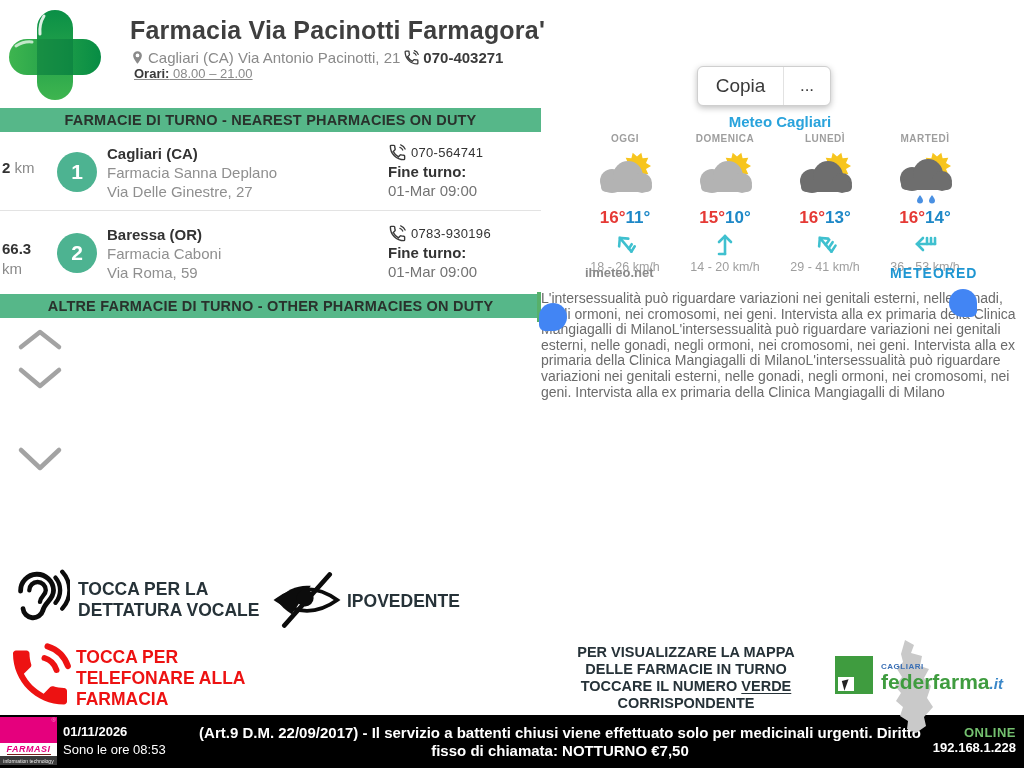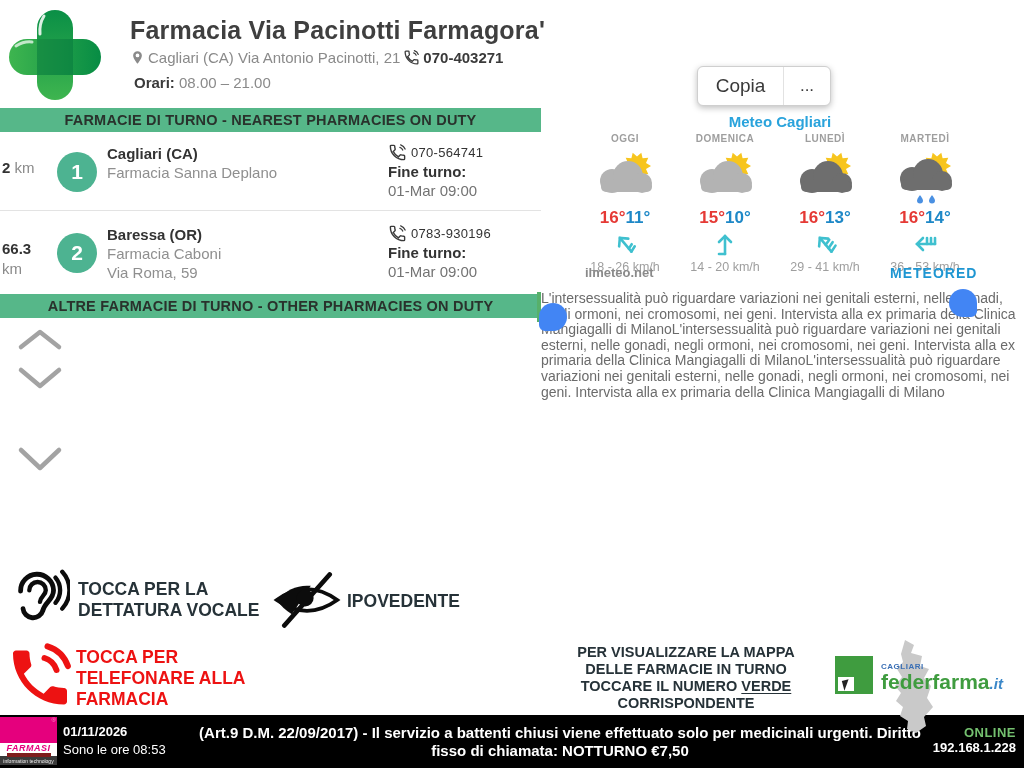--- a/index.html
+++ b/index.html
@@ -6,21 +6,21 @@
   html,body { width:1024px; height:768px; background:#fff; overflow:hidden; }
   body { font-family:"Liberation Sans","DejaVu Sans",sans-serif; color:#3c3c3c; }
   .screen { position:relative; width:1024px; height:768px; background:#fff; }
 
   
   .logo-cross { position:absolute; left:4px; top:4px; width:100px; height:100px; }
   .hdr-block { position:absolute; left:130px; top:16px; width:420px; }
   .hdr-title { font-size:25px; font-weight:600; color:#3f3f3f; letter-spacing:.2px; }
   .hdr-addr { margin-top:4px; font-size:15px; color:#8a8a8a; display:flex; align-items:center; gap:3px; }
   .hdr-phone { font-weight:700; color:#3a3a3a; display:inline-flex; align-items:center; gap:3px; }
-  .hdr-hours { margin-top:8px; font-size:15px; color:#8a8a8a; padding-left:4px; }
+  .hdr-hours { margin-top:0; font-size:13px; color:#8a8a8a; padding-left:4px;text-decoration:underline; }
   .hdr-hours b { color:#3a3a3a; }
 
   
   .banner { position:absolute; left:0; width:541px; height:24px; background:#56b789;
             display:flex; align-items:center; justify-content:center;
             font-size:14.5px; font-weight:700; color:#29322c; letter-spacing:.2px; }
   .banner1 { top:108px; } .banner2 { top:294px; }
 
   .ph-row { position:absolute; left:0; width:541px; height:77px; }
   .row1 { top:134px; border-bottom:1px solid #e3e3e3; } .row2 { top:215px; }
@@ -98,21 +98,21 @@
   .ff-name { font-size:21px; font-weight:800; color:#3f9c3f; }
   .ff-tld { font-size:15px; font-weight:700; font-style:italic; color:#3a87c8; }
 
   
   .footer { position:absolute; left:0; top:715px; width:1024px; height:53px; background:#000; z-index:2; }
   .farmasi { position:absolute; left:0; top:2px; width:57px; height:49px; }
   .farmasi .blk { width:57px; height:26px; background:#e5007d; position:relative; }
   .farmasi .blk .reg { position:absolute; right:1px; top:0; font-size:6px; color:#ff9ad0; }
   .farmasi .band { width:57px; height:13px; background:#fff; display:flex; align-items:center; justify-content:center; }
   .farmasi .band span { font-size:9px; font-weight:800; color:#e5007d; letter-spacing:.5px;
-                        border-bottom:4px solid #7f1d1d; font-style:italic; }
+                        border-bottom:1px solid #7f1d1d; font-style:italic; }
   .farmasi .strip { width:57px; height:9px; background:#3a3a3a; color:#eee; font-size:5px;
                     display:flex; align-items:center; justify-content:center; }
   .ft-date { position:absolute; left:63px; top:9px; font-size:13px; font-weight:700; color:#fff; }
   .ft-time { position:absolute; left:63px; top:27px; font-size:13px; color:#fff; }
   .ft-notice { position:absolute; left:160px; top:9px; width:800px; text-align:center;
                font-size:15px; font-weight:700; color:#fff; line-height:18px; }
   .ft-status { position:absolute; right:8px; top:10px; text-align:right; }
   .ft-online { font-size:13px; font-weight:700; color:#74c06f; letter-spacing:.5px; }
   .ft-ip { font-size:13px; font-weight:700; color:#fff; }
 </style>
@@ -163,20 +163,21 @@
 
   <div class="banner banner1">FARMACIE DI TURNO - NEAREST PHARMACIES ON DUTY</div>
   <div class="banner banner2">ALTRE FARMACIE DI TURNO - OTHER PHARMACIES ON DUTY</div>
 
   <div class="ph-row row1">
     <div class="ph-dist"><b>2</b> <span>km</span></div>
     <div class="ph-num">1</div>
     <div class="ph-info">
       <div class="ph-city">Cagliari (CA)</div>
       <div class="ph-name">Farmacia Sanna Deplano</div>
+      <div class="ph-street">Via Delle Ginestre, 27</div>
     </div>
     <div class="ph-right">
       <div class="ph-tel">
         <svg width="19" height="19" viewBox="0 0 24 24">
             <path d="M6.62 10.79c1.44 2.83 3.76 5.14 6.59 6.59l2.2-2.2c.27-.27.67-.36 1.02-.24 1.12.37 2.33.57 3.57.57.55 0 1 .45 1 1V20c0 .55-.45 1-1 1-9.39 0-17-7.61-17-17 0-.55.45-1 1-1h3.5c.55 0 1 .45 1 1 0 1.25.2 2.45.57 3.57.11.35.03.74-.25 1.02l-2.2 2.2z" fill="none" stroke="#3a3a3a" stroke-width="1.8"></path>
             <path d="M15 5.5a5.5 5.5 0 0 1 3.6 3.4" fill="none" stroke="#3a3a3a" stroke-width="1.6" stroke-linecap="round"></path>
             <path d="M16 2.3a9 9 0 0 1 5.6 5.4" fill="none" stroke="#3a3a3a" stroke-width="1.6" stroke-linecap="round"></path>
           </svg>
         <span>070-564741</span>
       </div>

